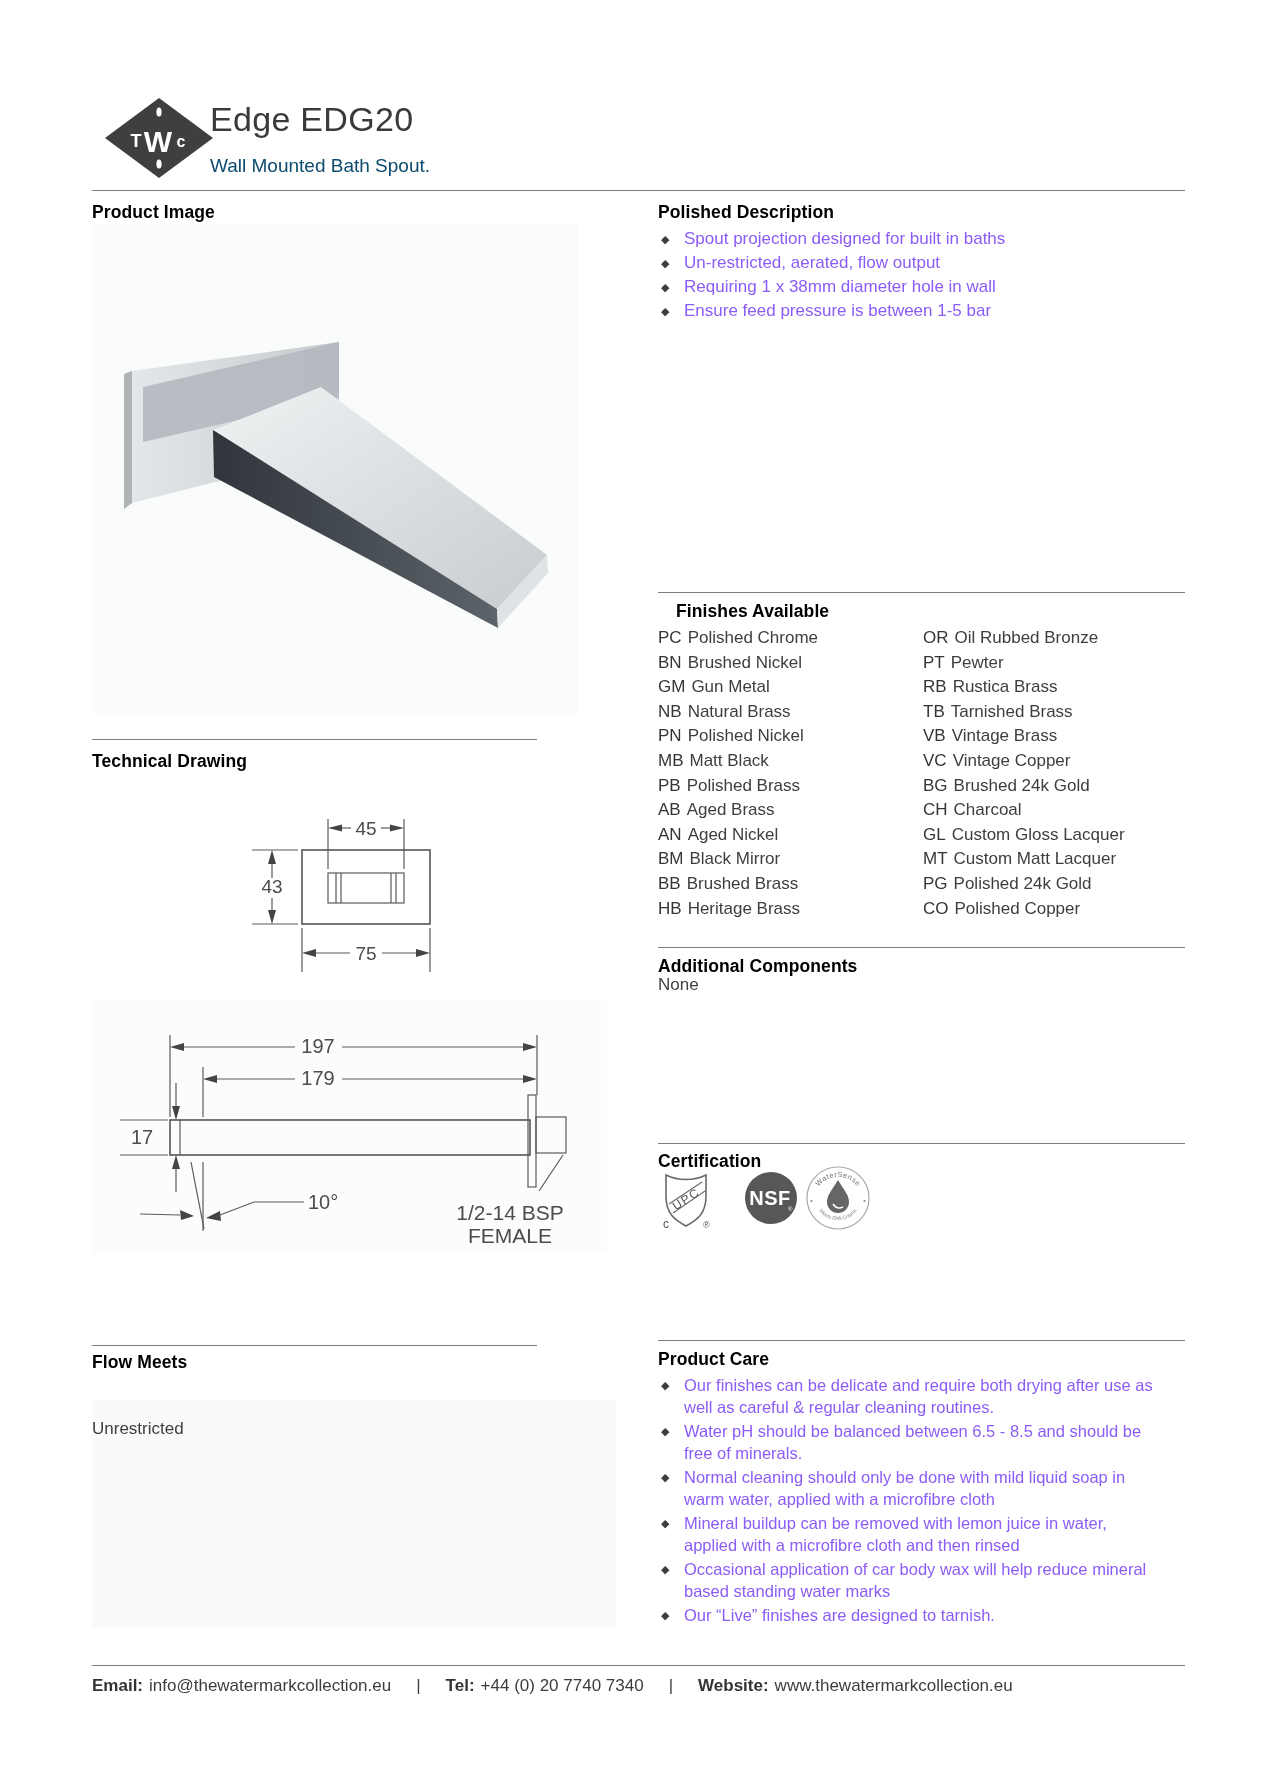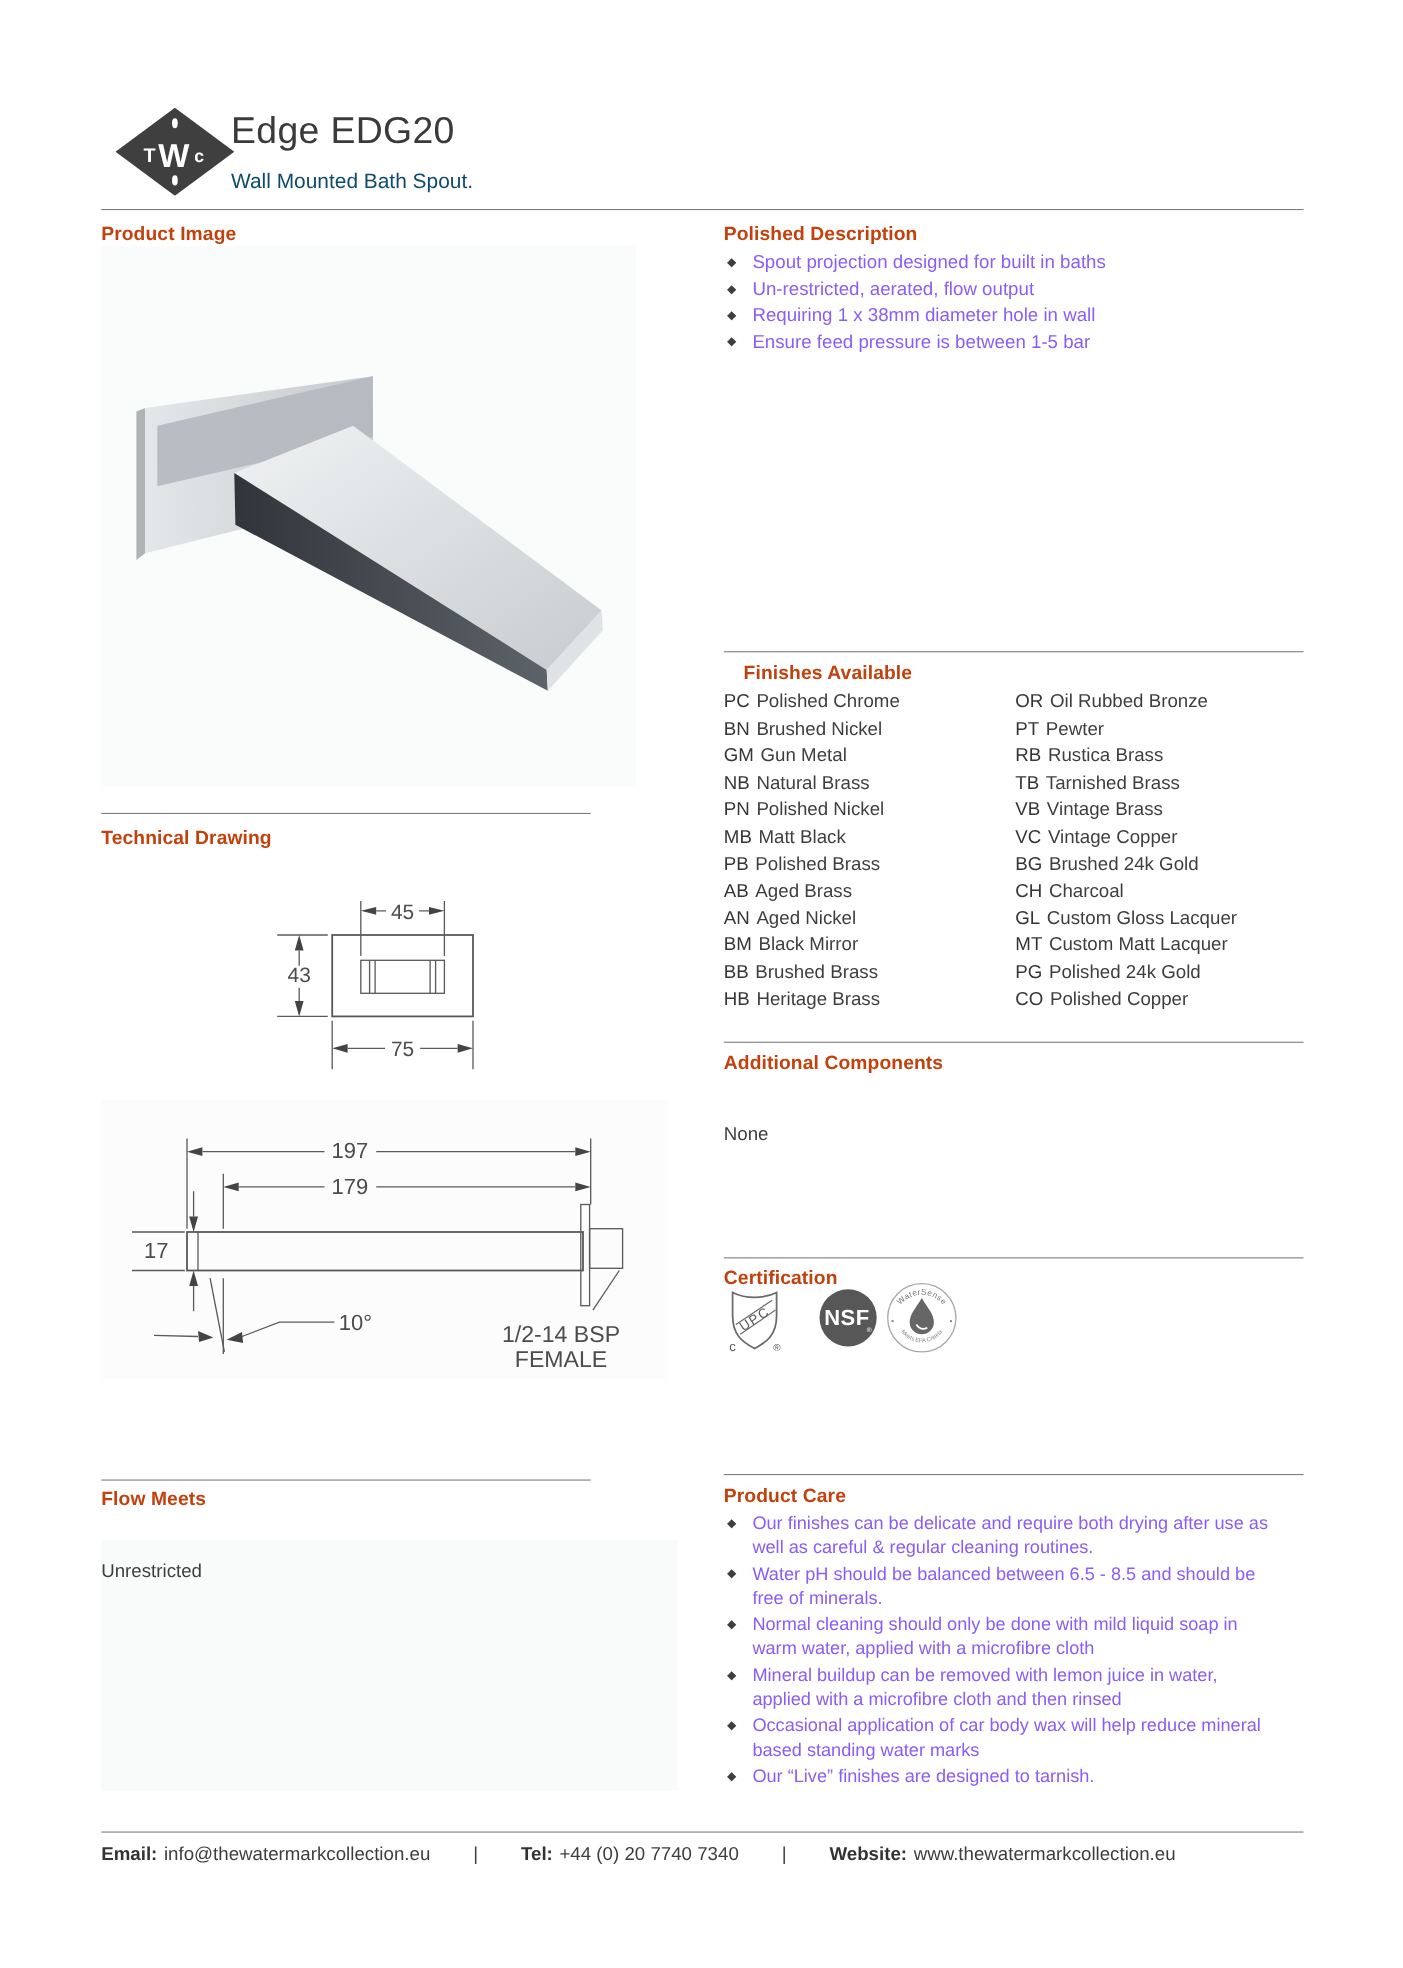--- a/index.html
+++ b/index.html
@@ -1,34 +1,34 @@
 <!DOCTYPE html>
 <html><head>
 <meta charset="utf-8">
 <style>
   *{margin:0;padding:0;box-sizing:border-box}
   html,body{background:#fff}
   body{font-family:"Liberation Sans",sans-serif;color:#3e3e3e}
   #page{position:relative;width:1275px;height:1789px;background:#ffffff;overflow:hidden;margin:0 auto}
   .abs{position:absolute}
   .divider{position:absolute;height:1px;background:#7e7e7e}
-  .h{font-weight:bold;font-size:17.5px;color:#c2410c;letter-spacing:.1px}
+  .h{font-weight:bold;font-size:17.5px;color:#000000;letter-spacing:.1px}
   .title{font-size:34px;font-weight:normal;color:#3a3a3a;letter-spacing:.3px}
   .subtitle{font-size:19px;color:#0c4a6e;margin-top:16px}
   .val{font-size:17px;color:#3e3e3e}
   .photo-bg{position:absolute;background:#fafbfb}
   .bullet-row{display:flex;align-items:flex-start}
   .bullet-marker{flex:none;width:26px;padding-left:3px;font-size:11px;line-height:24px;color:#3e3e3e}
   .bullet-text{font-size:17px;line-height:24px;color:#8b5cf6}
   .care .bullet-marker{line-height:22px}
   .care .bullet-text{font-size:16.5px;line-height:22px}
   .care .bullet-row{margin-bottom:2px}
   .fin-item{font-size:17px;line-height:24.6px;color:#3e3e3e;white-space:nowrap}
   .fin-code{font-weight:normal;margin-right:6px;color:#353535}
-  .footer-bar{display:flex;gap:39px;align-items:flex-end;font-size:17px;color:#3d3d3d}
+  .footer-bar{display:flex;gap:25px;align-items:flex-end;font-size:17px;color:#3d3d3d}
   .footer-bar b{color:#333;margin-right:6px}
   svg text{font-family:"Liberation Sans",sans-serif}
   .dim{fill:#4c4c4c;font-size:20px}
   .dimS{fill:#4c4c4c;font-size:19px}
   .dln{stroke:#5a5a5a;stroke-width:1.2;fill:none}
   .dbold{stroke:#555;stroke-width:1.6;fill:none}
   .ah{fill:#444;stroke:none}
 </style>
 </head>
 <body>
@@ -235,21 +235,21 @@
 
       <div class="fin-item"><b class="fin-code">MT</b><span>Custom Matt Lacquer</span></div>
 
       <div class="fin-item"><b class="fin-code">PG</b><span>Polished 24k Gold</span></div>
 
       <div class="fin-item"><b class="fin-code">CO</b><span>Polished Copper</span></div>
     </div>
 
   <div class="divider" style="left:658px;top:947px;width:527px"></div>
   <div class="abs h" style="left:658px;top:956px">Additional Components</div>
-  <div class="abs val" style="left:658px;top:1021px">None</div>
+  <div class="abs val" style="left:658px;top:975px">None</div>
 
   <div class="divider" style="left:658px;top:1143px;width:527px"></div>
   <div class="abs h" style="left:658px;top:1151px">Certification</div>
 
   <svg class="abs" style="left:661px;top:1170px" width="50" height="60" viewBox="0 0 50 60">
     <path d="M5,5 C17,11 33,11 45,5 L45,26 C45,44 36,50 25,56 C14,50 5,44 5,26 Z" fill="#fff" stroke="#6a6a6a" stroke-width="1.6"></path>
     <line x1="8" y1="34" x2="41" y2="12" stroke="#6a6a6a" stroke-width="1.1"></line>
     <line x1="12" y1="43" x2="44" y2="21" stroke="#6a6a6a" stroke-width="1.1"></line>
     <text x="25" y="33" text-anchor="middle" font-size="12" fill="#555" letter-spacing="1.5" transform="rotate(-33 25 29)">UPC</text>
     <text x="2" y="58" font-size="12" fill="#555">c</text>

